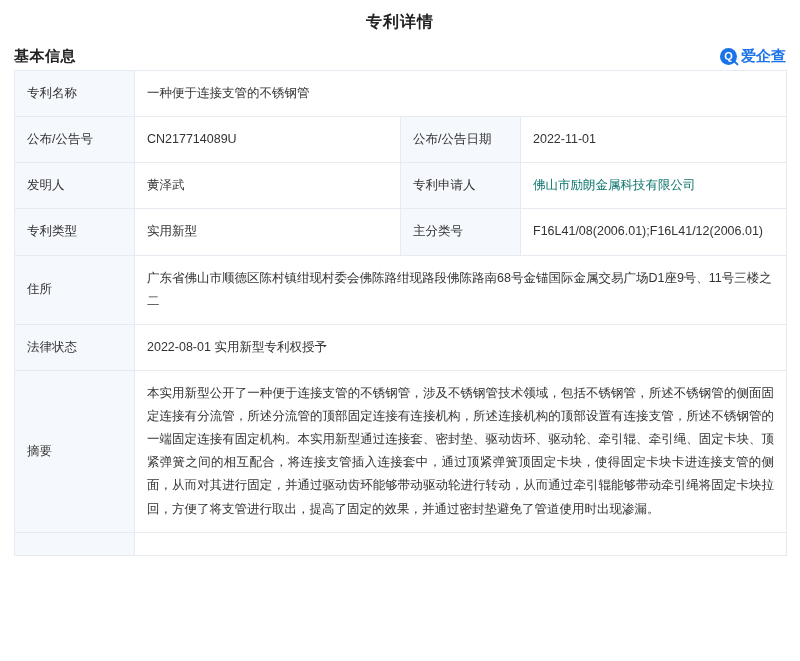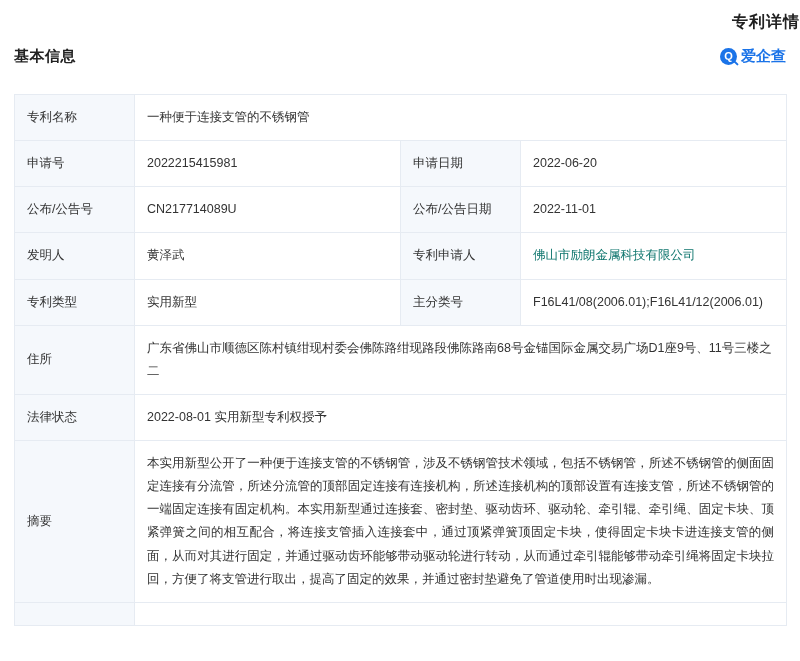--- a/index.html
+++ b/index.html
@@ -10,32 +10,32 @@
     font-family: "Liberation Sans", "DejaVu Sans", sans-serif;
   }
   .page {
     position: relative;
     width: 800px;
     min-height: 661px;
     background: #ffffff;
     overflow: hidden;
   }
   .page-title {
-    text-align: right;
+    text-align: center;
     font-size: 16px;
     color: #222222;
     font-weight: bold;
     padding: 12px 0 14px 0;
     letter-spacing: 1px;
   }
   .section-bar {
     display: flex;
     justify-content: space-between;
     padding: 0 14px 0 14px;
-    margin-bottom: 28px;
+    margin-bottom: 4px;
   }
   .section-title {
     font-size: 15px;
     color: #222222;
     font-weight: bold;
     letter-spacing: 0.5px;
   }
   .brand {
     display: flex;
     align-items: center;
@@ -131,26 +131,20 @@
         <col class="col-val1">
         <col class="col-label2">
         <col class="col-val2">
     </colgroup>
     <tbody>
       <tr>
         <td class="label">专利名称</td>
         <td class="value" colspan="3">一种便于连接支管的不锈钢管</td>
       </tr>
       <tr>
-        <td class="label">申请号</td>
-        <td class="value">2022215415981</td>
-        <td class="label">申请日期</td>
-        <td class="value">2022-06-20</td>
-      </tr>
-      <tr>
         <td class="label">公布/公告号</td>
         <td class="value">CN217714089U</td>
         <td class="label">公布/公告日期</td>
         <td class="value">2022-11-01</td>
       </tr>
       <tr>
         <td class="label">发明人</td>
         <td class="value">黄泽武</td>
         <td class="label">专利申请人</td>
         <td class="value link">

